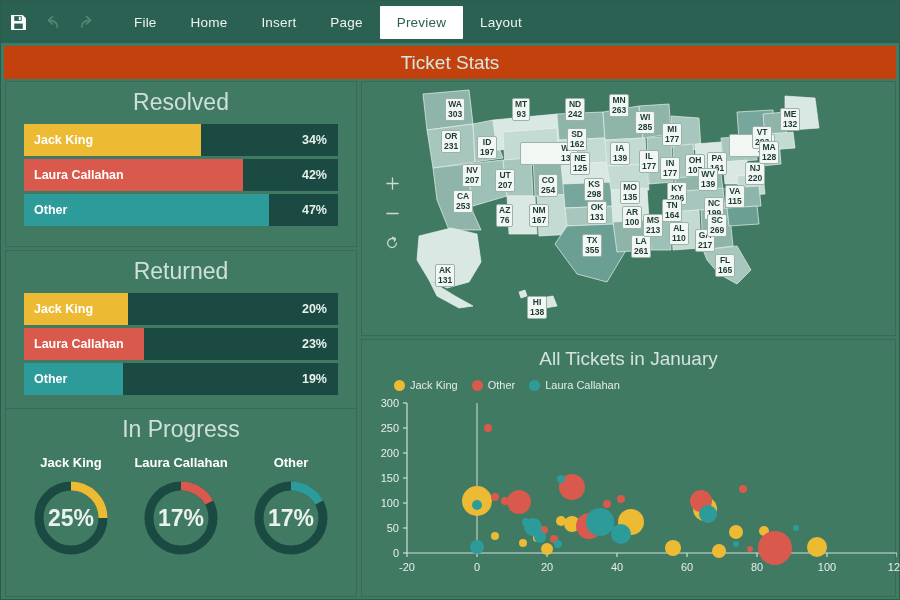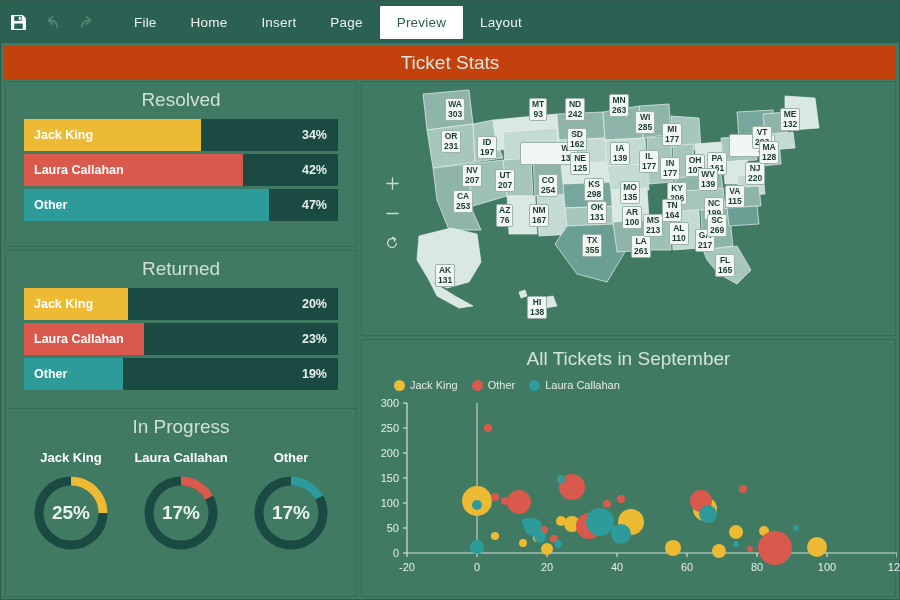--- a/index.html
+++ b/index.html
@@ -64,21 +64,21 @@
 
   
   .panel {
     position: absolute;
     background: #417a63;
     border: 1px solid #356b57;
   }
   .panel-title {
     text-align: center;
     color: #cfe0d8;
-    font-size: 19px;
+    font-size: 23px;
     font-weight: 400;
     padding-top: 7px;
   }
 
   #panel-resolved { left: 4px; top: 80px;  width: 352px; height: 166px; }
   #panel-returned { left: 4px; top: 249px; width: 352px; height: 175px; }
   #panel-progress { left: 4px; top: 407px; width: 352px; height: 189px; }
   #panel-map      { left: 360px; top: 80px;  width: 535px; height: 255px; background:#417a63; }
   #panel-scatter  { left: 360px; top: 338px; width: 535px; height: 258px; }
 
@@ -120,21 +120,21 @@
   .donut-label {
     color: #ffffff; font-size: 13px; font-weight: bold;
     margin-bottom: 8px;
   }
   .donut-wrap { position: relative; width: 80px; height: 80px; margin: 0 auto; }
   .donut-wrap svg { transform: rotate(-90deg); display:block; }
   .donut-val {
     position: absolute; left: 0; top: 0;
     width: 80px; height: 80px;
     display: flex; align-items: center; justify-content: center;
-    color: #e9f2ec; font-size: 19px; font-weight: bold;
+    color: #e9f2ec; font-size: 23px; font-weight: bold;
   }
 
   
   #map-controls {
     position: absolute; left: 18px; top: 86px;
     width: 24px;
     display: flex; flex-direction: column; align-items: center;
   }
   .map-btn {
     width: 24px; height: 30px;
@@ -404,21 +404,21 @@
             <div>303</div>
           </div>
           <div class="state-lbl" style="left: 34px; top: 46px;">
             <div>OR</div>
             <div>231</div>
           </div>
           <div class="state-lbl" style="left: 70px; top: 52px;">
             <div>ID</div>
             <div>197</div>
           </div>
-          <div class="state-lbl" style="left: 122px; top: 14px;">
+          <div class="state-lbl" style="left: 105px; top: 14px;">
             <div>MT</div>
             <div>93</div>
           </div>
           <div class="state-lbl" style="left: 113px; top: 58px; padding-left: 40px;">
             <div>WY</div>
             <div>132</div>
           </div>
           <div class="state-lbl" style="left: 55px; top: 80px;">
             <div>NV</div>
             <div>207</div>
@@ -577,21 +577,21 @@
           </div>
           <div class="state-lbl" style="left: 120px; top: 212px;">
             <div>HI</div>
             <div>138</div>
           </div>
         </div>
     </div>
   </div>
 
   <div class="panel" id="panel-scatter">
-    <div id="sc-title">All Tickets in September</div>
+    <div id="sc-title">All Tickets in January</div>
     <div id="sc-legend">
         <div class="lg">
           <span class="lg-dot" style="background: rgb(237, 187, 51);"></span>
           <span class="lg-txt">Jack King</span>
         </div>
         <div class="lg">
           <span class="lg-dot" style="background: rgb(217, 89, 76);"></span>
           <span class="lg-txt">Other</span>
         </div>
         <div class="lg">

